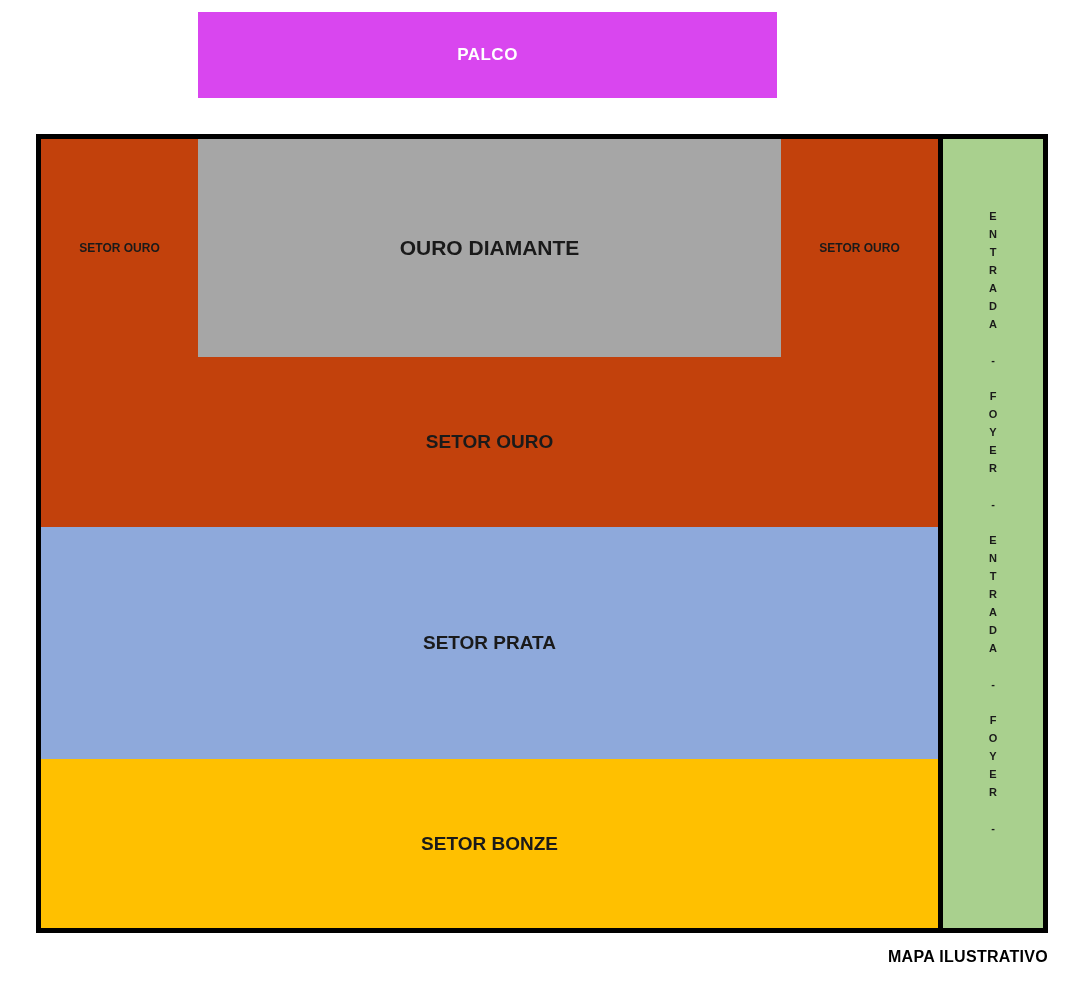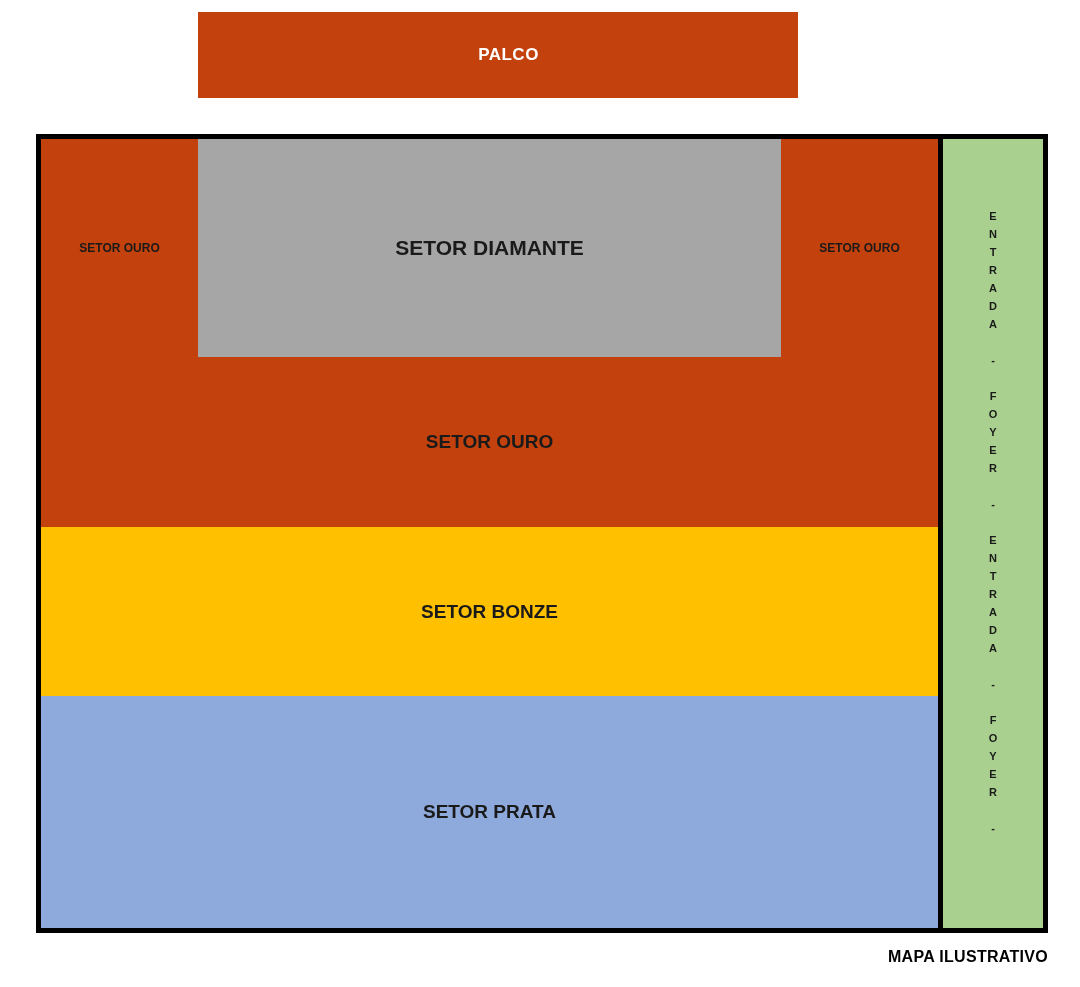--- a/index.html
+++ b/index.html
@@ -119,47 +119,47 @@
     text-align: center;
     font-weight: bold;
     font-size: 16px;
     letter-spacing: 0.3px;
     color: #000000;
   }
 </style>
 </head>
 <body>
 
-<div id="stage" class="center" style="background: #c2410c; color: rgb(255, 255, 255); padding-left: 21px;">
+<div id="stage" class="center" style="background: #d946ef; color: rgb(255, 255, 255);">
   <span>PALCO</span>
 </div>
 
 <div id="main-box">
 
   <div id="content-area">
 
     <div id="top-region" style="background: #c2410c;">
 
       <div id="ouro-side-left" class="ouro-side center">SETOR OURO</div>
 
       <div id="sector-diamante" class="center" style="background: rgb(166, 166, 166);">
-        <span>SETOR DIAMANTE</span>
+        <span>OURO DIAMANTE</span>
       </div>
 
       <div id="ouro-side-right" class="ouro-side center">SETOR OURO</div>
 
       <div id="ouro-main-label" class="center">SETOR OURO</div>
     </div>
 
+    <div id="sector-prata" class="center" style="background: rgb(142, 169, 219);">
+      <span>SETOR PRATA</span>
+    </div>
+
     <div id="sector-bonze" class="center" style="background: rgb(255, 192, 0);">
       <span>SETOR BONZE</span>
-    </div>
-
-    <div id="sector-prata" class="center" style="background: rgb(142, 169, 219);">
-      <span>SETOR PRATA</span>
     </div>
   </div>
 
   <div id="entrance-strip" style="background: rgb(169, 208, 142);">E
 N
 T
 R
 A
 D
 A

